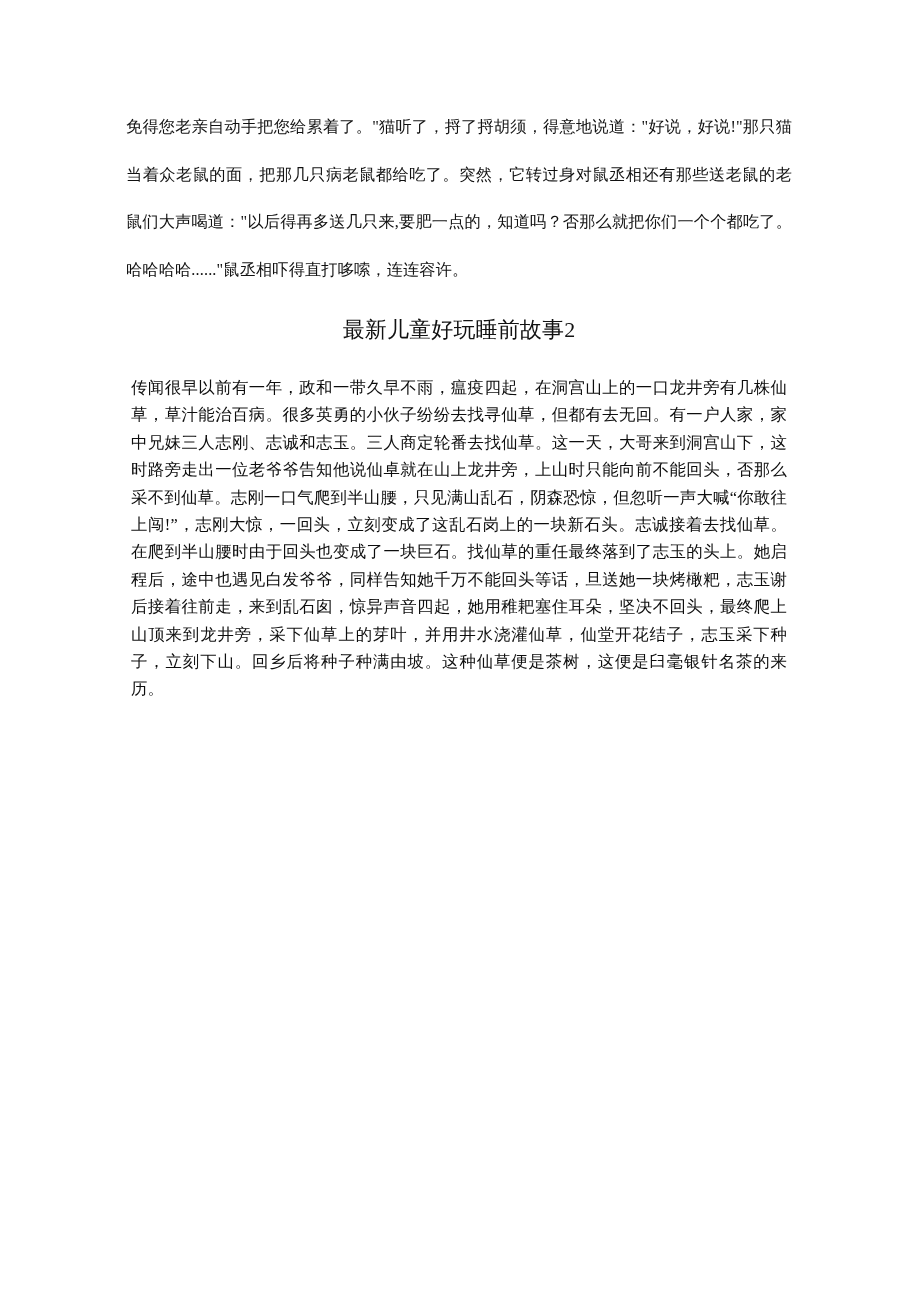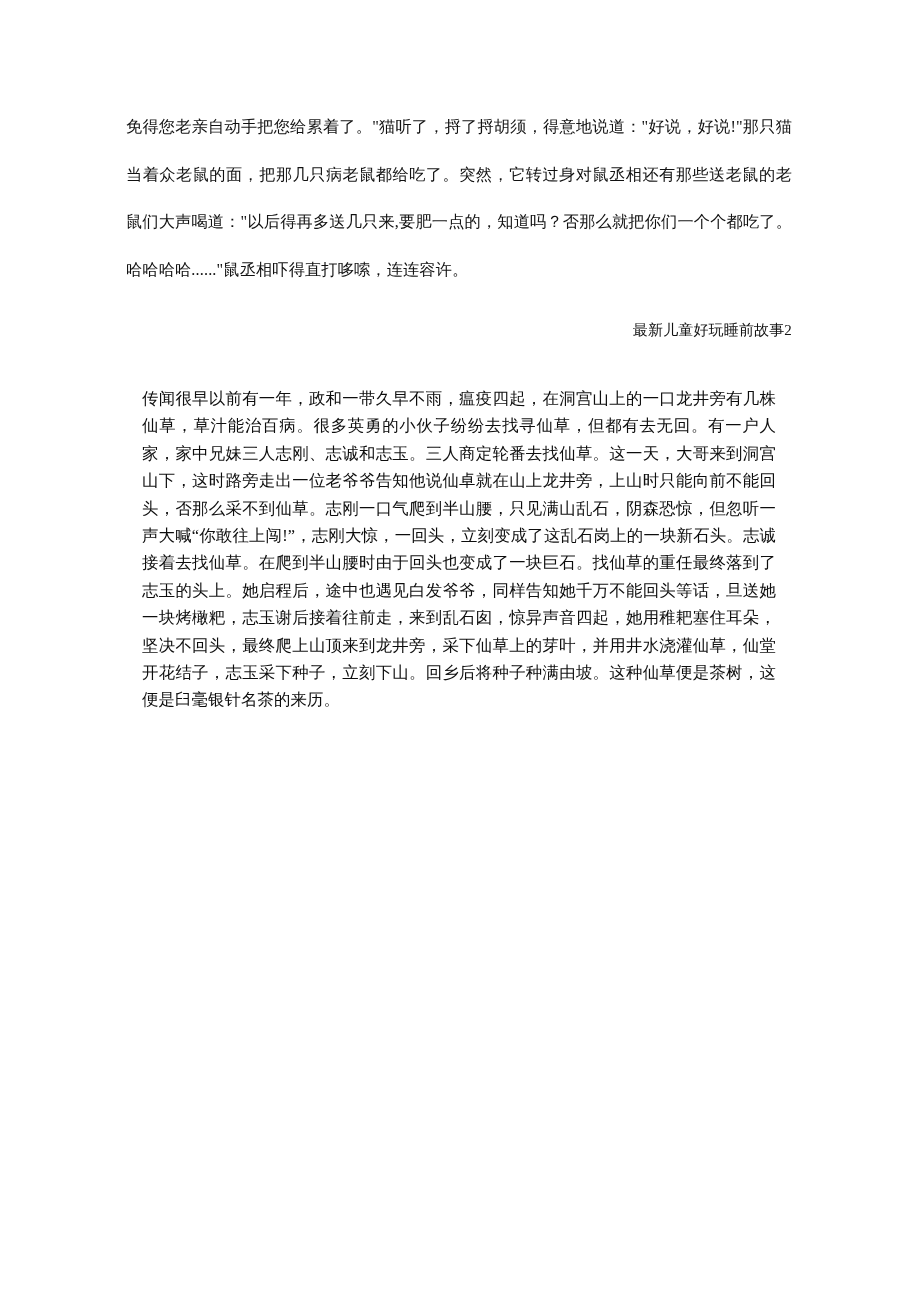--- a/index.html
+++ b/index.html
@@ -37,30 +37,30 @@
     letter-spacing: 0.15px;
     color: #111111;
   }
   p.loose:last-child {
     margin-bottom: 0;
   }
   
   h2.section-heading {
     margin: 0 0 0 0;
     padding: 0;
-    font-size: 15px;
+    font-size: 22px;
     line-height: 40px;
     font-weight: normal;
-    text-align: right;
+    text-align: center;
     letter-spacing: 0.15px;
     color: #111111;
   }
   
   p.dense {
-    margin: 16px;
+    margin: 5px;
     font-size: 16.4px;
     line-height: 27.4px;
     text-align: justify;
     text-justify: inter-ideograph;
     letter-spacing: 0.1px;
     color: #0d0d0d;
   }
   .spacer-sm { height: 6px; }
   .spacer-md { height: 13px; }
 </style>

